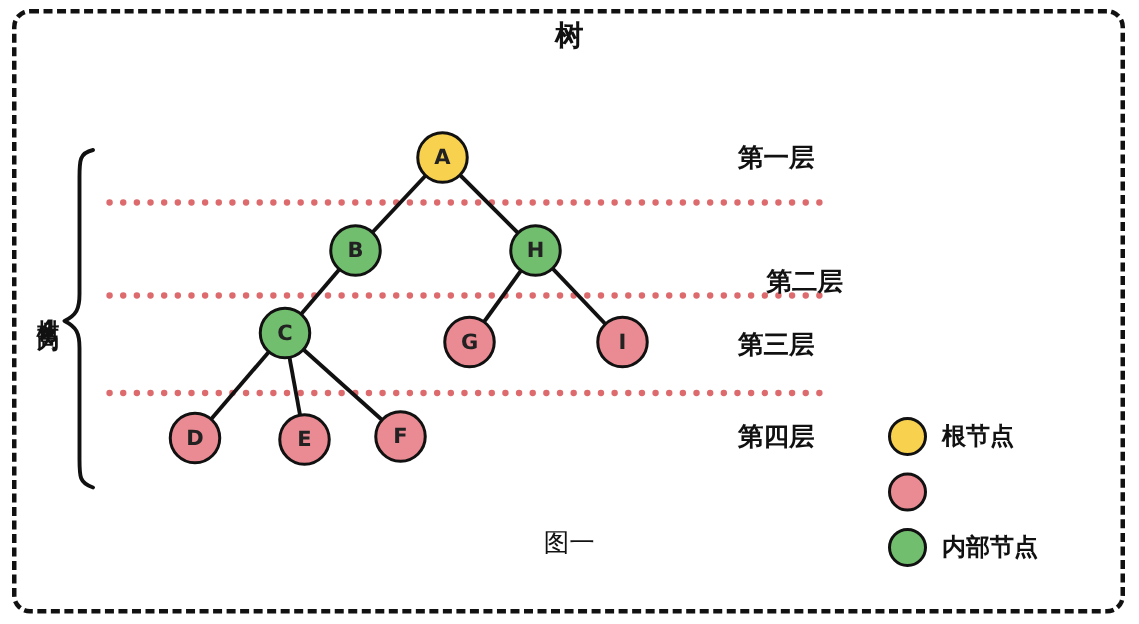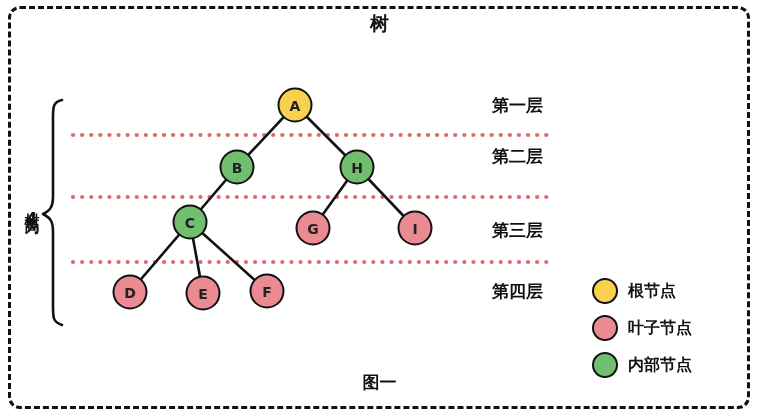--- a/index.html
+++ b/index.html
@@ -11,22 +11,22 @@
   #frame {
     position: absolute; left: 8px; top: 6px; width: 742px; height: 403px;
     border: 3px dashed #111; border-radius: 12px; box-sizing: border-box;
     pointer-events: none;
   }
   #title {
     position: absolute; top: 11px; left: 0; width: 100%;
     text-align: center; font-size: 19px; font-weight: bold;
   }
   #caption {
-    position: absolute; top: 371px; left: 0; width: 100%;
-    text-align: center; font-size: 17px; font-weight: bold;
+    position: absolute; top: 350px; left: 0; width: 100%;
+    text-align: center; font-size: 17px; font-weight: normal;
   }
   svg#canvas { position: absolute; left: 0; top: 0; }
   .node {
     position: absolute; width: 35px; height: 35px; border-radius: 50%;
     border: 2px solid #111; box-sizing: border-box;
     display: flex; align-items: center; justify-content: center;
     font-weight: bold; font-size: 14px; color: #222;
     transform: translate(-50%, -50%);
   }
   .layer-label {
@@ -74,33 +74,32 @@
       <div class="node" style="left: 357px; top: 167px; background: rgb(114, 190, 111); border-color: rgb(17, 17, 17);">H</div>
       <div class="node" style="left: 190px; top: 222px; background: rgb(114, 190, 111); border-color: rgb(17, 17, 17);">C</div>
       <div class="node" style="left: 313px; top: 228px; background: rgb(234, 138, 146); border-color: rgb(17, 17, 17);">G</div>
       <div class="node" style="left: 415px; top: 228px; background: rgb(234, 138, 146); border-color: rgb(17, 17, 17);">I</div>
       <div class="node" style="left: 130px; top: 292px; background: rgb(234, 138, 146); border-color: rgb(17, 17, 17);">D</div>
       <div class="node" style="left: 203px; top: 293px; background: rgb(234, 138, 146); border-color: rgb(17, 17, 17);">E</div>
       <div class="node" style="left: 267px; top: 291px; background: rgb(234, 138, 146); border-color: rgb(17, 17, 17);">F</div>
     </div>
   <div id="layer-labels">
       <div class="layer-label" style="top: 105px;">第一层</div>
-      <div class="layer-label" style="top: 156px;">第二层</div>
+      <div class="layer-label" style="top: 188px; margin-left: 19px;">第二层</div>
       <div class="layer-label" style="top: 230px; text-align: right;">第三层</div>
       <div class="layer-label" style="top: 291px;">第四层</div>
     </div>
   <div id="height-label">树高为4</div>
   <div id="legend">
       <div class="legend-row" style="top: 291px;">
         <div class="legend-swatch" style="background: rgb(248, 209, 79);"></div>
         <div class="legend-text">根节点</div>
       </div>
       <div class="legend-row" style="top: 328px;">
         <div class="legend-swatch" style="background: rgb(234, 138, 146);"></div>
-        <div class="legend-text">叶子节点</div>
       </div>
       <div class="legend-row" style="top: 365px; justify-content: center;">
         <div class="legend-swatch" style="background: rgb(114, 190, 111);"></div>
         <div class="legend-text">内部节点</div>
       </div>
     </div>
   <div id="caption">图一</div>
 </div>
 
 </body></html>

